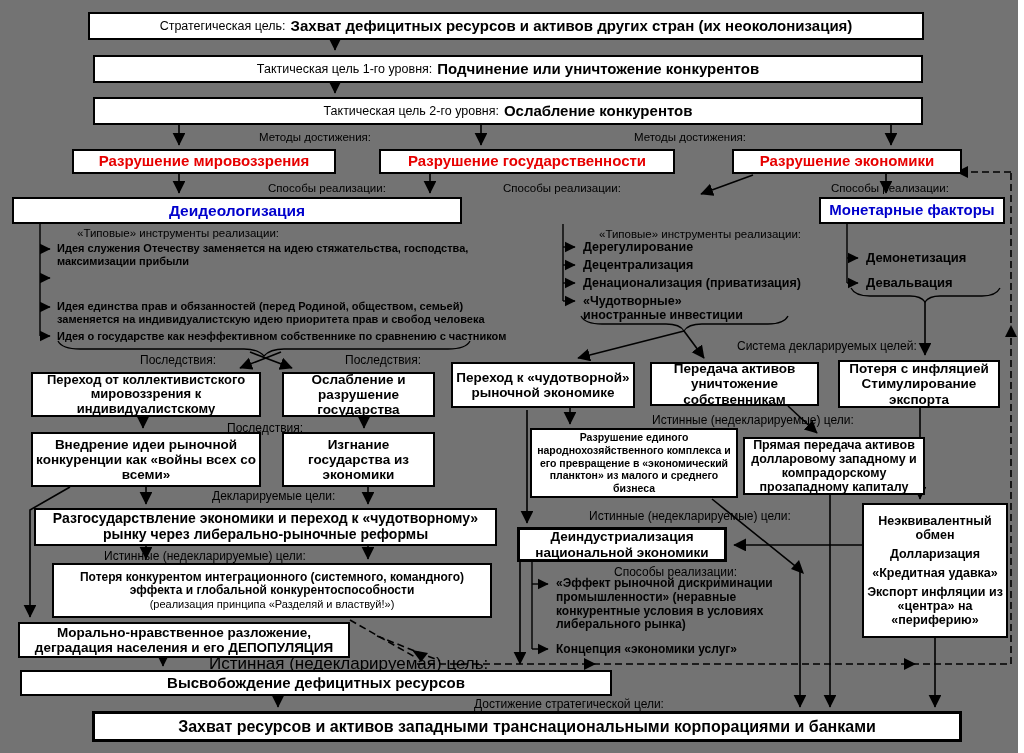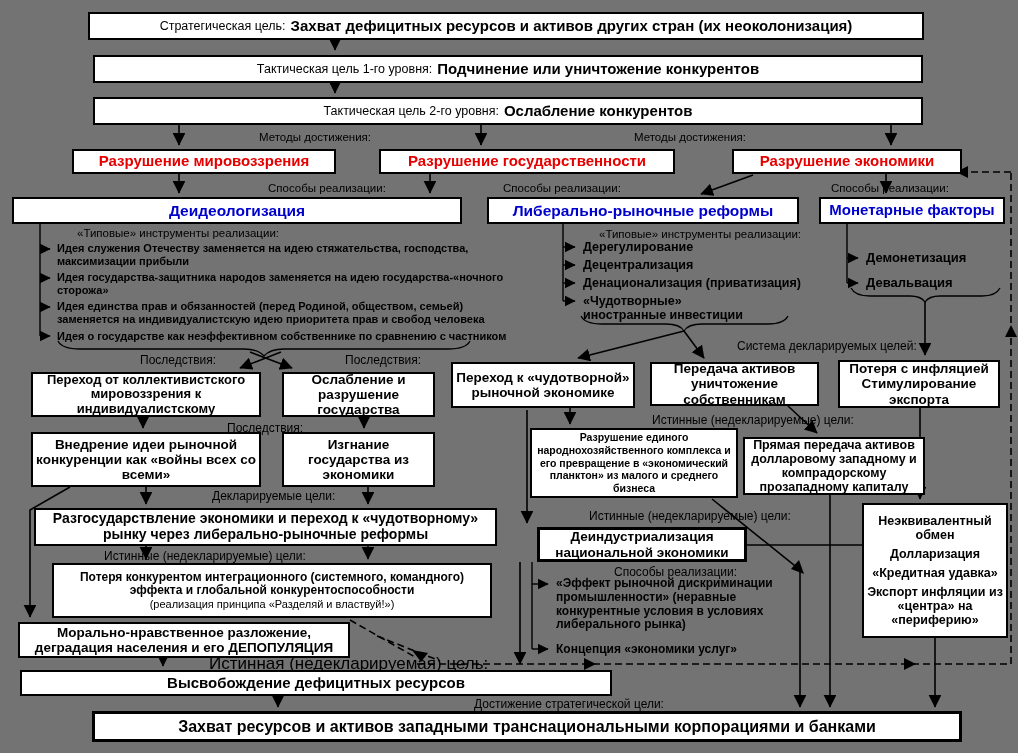--- a/index.html
+++ b/index.html
@@ -138,26 +138,24 @@
 
   <div class="bx red-t" style="left:72px;top:149px;width:264px;height:25px;">Разрушение мировоззрения</div>
   <div class="bx red-t" style="left:379px;top:149px;width:296px;height:25px;">Разрушение государственности</div>
   <div class="bx red-t" style="left:732px;top:149px;width:230px;height:25px;">Разрушение экономики</div>
 
   <div class="lbl" style="left:246px;top:182px;">Способы реализации:</div>
   <div class="lbl" style="left:481px;top:182px;">Способы реализации:</div>
   <div class="lbl" style="left:809px;top:182px;">Способы реализации:</div>
 
   <div class="bx blue-t" style="left:12px;top:197px;width:450px;height:27px;">Деидеологизация</div>
-  <div class="bx blue-t" style="left:487px;top:197px;width:312px;height:27px;">Либерально-рыночные реформы</div>
   <div class="bx blue-t" style="left:819px;top:197px;width:186px;height:27px;font-size:15px;">Монетарные факторы</div>
 
   <div class="lbl" style="left:55px;top:227px;">«Типовые» инструменты реализации:</div>
   <div class="bullet" style="left:57px;top:242px;width:458px;">Идея служения Отечеству заменяется на идею стяжательства, господства, максимизации прибыли</div>
-  <div class="bullet" style="left:57px;top:271px;width:458px;">Идея государства-защитника народов заменяется на идею государства-«ночного сторожа»</div>
   <div class="bullet" style="left:57px;top:300px;width:458px;">Идея единства прав и обязанностей (перед Родиной, обществом, семьей) заменяется на индивидуалистскую идею приоритета прав и свобод человека</div>
   <div class="bullet" style="left:57px;top:330px;width:458px;">Идея о государстве как неэффективном собственнике по сравнению с частником</div>
 
   <div class="lbl" style="left:577px;top:228px;">«Типовые»  инструменты  реализации:</div>
   <div class="bullet" style="left:583px;top:240px;font-size:12.5px;">Дерегулирование</div>
   <div class="bullet" style="left:583px;top:258px;font-size:12.5px;">Децентрализация</div>
   <div class="bullet" style="left:583px;top:276px;font-size:12.5px;">Денационализация (приватизация)</div>
   <div class="bullet" style="left:583px;top:294px;width:168px;font-size:12.5px;">«Чудотворные» иностранные инвестиции</div>
 
   <div class="bullet" style="left:866px;top:251px;font-size:13px;">Демонетизация</div>
@@ -189,21 +187,21 @@
   <div class="lbl" style="left:190px;top:490px;font-size:12px;">Декларируемые цели:</div>
   <div class="bx" style="left:34px;top:508px;width:463px;height:38px;font-size:14px;">Разгосударствление экономики и переход  к «чудотворному» рынку через либерально-рыночные реформы</div>
 
   <div class="lbl" style="left:82px;top:550px;font-size:12px;">Истинные    (недекларируемые) цели:</div>
   <div class="bx" style="left:52px;top:563px;width:440px;height:55px;font-size:12px;text-align:center;">
     <div class="row">Потеря конкурентом интеграционного (системного, командного) эффекта и глобальной конкурентоспособности</div>
     <div class="row note">(реализация принципа «Разделяй и властвуй!»)</div>
   </div>
 
   <div class="lbl" style="left:567px;top:510px;font-size:12px;">Истинные (недекларируемые) цели:</div>
-  <div class="bx thick" style="left:517px;top:527px;width:210px;height:35px;font-size:13.5px;margin-left:20px;">Деиндустриализация национальной экономики</div>
+  <div class="bx thick" style="left:517px;top:527px;width:210px;height:35px;font-size:13.5px;">Деиндустриализация национальной экономики</div>
 
   <div class="lbl" style="left:592px;top:566px;font-size:12px;">Способы реализации:</div>
   <div class="bullet" style="left:556px;top:577px;width:238px;font-size:12px;">«Эффект рыночной дискриминации промышленности» (неравные конкурентные условия в условиях либерального рынка)</div>
   <div class="bullet" style="left:556px;top:643px;font-size:12px;">Концепция «экономики услуг»</div>
 
   <div class="bx gap" style="left:862px;top:503px;width:146px;height:135px;font-size:12.5px;">
     <div>Неэквивалентный обмен</div>
     <div>Долларизация</div>
     <div>«Кредитная удавка»</div>
     <div>Экспорт инфляции из «центра» на «периферию»</div>

